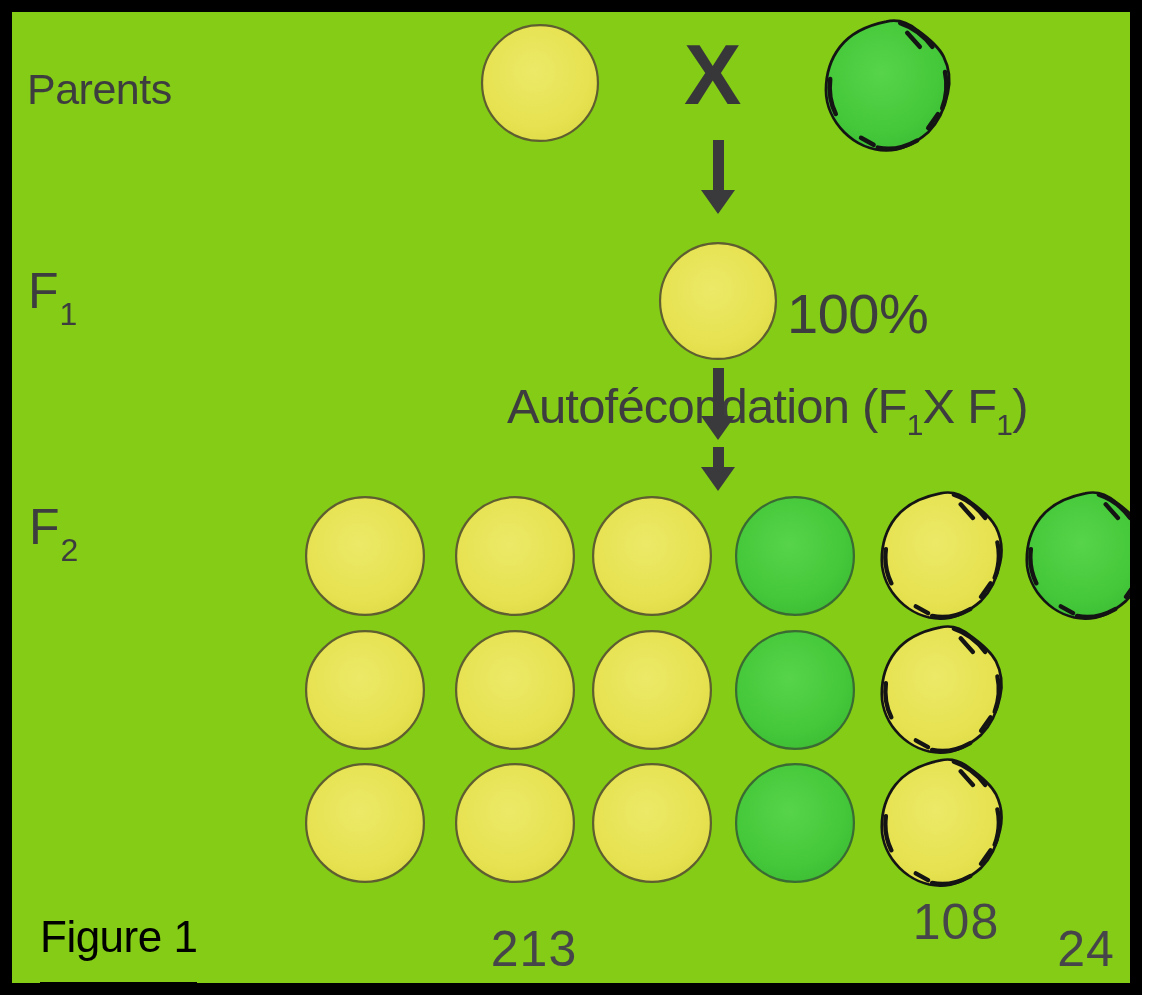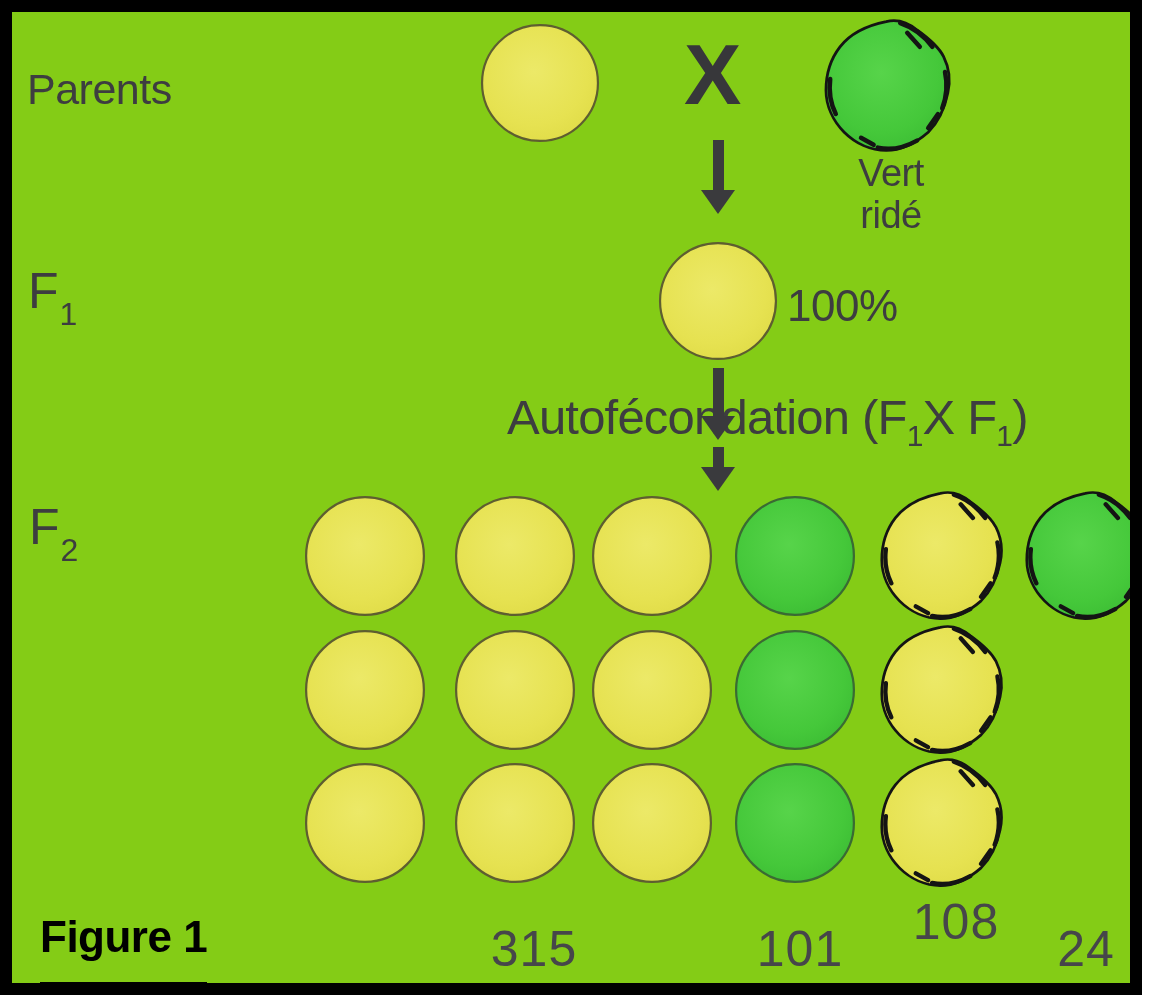--- a/index.html
+++ b/index.html
@@ -18,30 +18,30 @@
     position:absolute;transform:translateX(-50%);text-align:center;
     font-size:38px;line-height:42px;letter-spacing:-0.5px;
   }
   .cross-x{
     position:absolute;font-size:86px;line-height:86px;font-weight:600;
     color:#37373a;letter-spacing:0;
   }
   .arrow{position:absolute;width:34px;display:flex;flex-direction:column;align-items:center;z-index:2;}
   .arrow .shaft{width:11px;background:#3a3a3d;}
   .arrow .head{width:0;height:0;border-left:17px solid transparent;border-right:17px solid transparent;border-top:24px solid #3a3a3d;}
-  .percent{position:absolute;font-size:44px;letter-spacing:-0.5px;}
+  .percent{position:absolute;font-size:56px;letter-spacing:-0.5px;}
   .selfcross{
     position:absolute;font-size:49px;white-space:nowrap;letter-spacing:-0.8px;z-index:1;
   }
   .selfcross .sub{font-size:30px;position:relative;top:12px;}
   .count{
     position:absolute;transform:translateX(-50%);font-size:50px;color:#46464a;letter-spacing:1px;
   }
   .figure-label{
-    position:absolute;font-size:44px;font-weight:700;color:#000;
+    position:absolute;font-size:44px;font-weight:400;color:#000;
     border-bottom:4px solid #000;padding-bottom:20px;letter-spacing:-0.5px;
   }
 </style>
 </head>
 <body>
 
 <svg width="0" height="0" style="position:absolute" aria-hidden="true">
   <defs>
     <radialGradient id="gradY" cx="45%" cy="40%" r="68%">
       <stop id="gy0" offset="0%" stop-color="#ece968"></stop>
@@ -75,42 +75,38 @@
     <div class="shaft" style="height:50px;"></div>
     <div class="head"></div>
   </div>
 
   <div class="pea" style="left:819px;top:16px;width:140px;height:140px;">
       <svg viewBox="0 0 100 100">
         <path d="M48,4 C56,2 64,5 70,10 C77,15 85,21 89,29 C93,37 94,46 92,55 C90,65 86,75 78,83 C70,90 59,96 48,96 C37,96 26,91 18,83 C10,75 5,64 5,53 C5,42 8,31 15,22 C22,13 33,7 48,4 Z" fill="url(#gradG)" stroke="#141414" stroke-width="2" stroke-linejoin="round"></path>
         <path d="M58,5 C67,8 75,14 81,22 M90,40 C92,49 91,58 88,66 M70,89 C61,94 51,96 42,94 M8,45 C7,53 8,62 12,70 M63,12 L72,22 M30,87 L39,92 M85,70 L78,80" fill="none" stroke="#141414" stroke-width="3.2" stroke-linecap="round"></path>
       </svg>
     </div>
-  <div class="pea-caption" style="left:891px;top:152px;">
-    <div>Vert</div>
-    <div>ridé</div>
-  </div>
 
   <div class="abs gen-label" style="left:28px;top:266px;text-align:center;">
     <span>F</span><sub>1</sub>
   </div>
 
   <div class="pea" style="left:657px;top:240px;width:122px;height:122px;">
       <svg viewBox="0 0 100 100">
         <circle cx="50" cy="50" r="47.5" fill="url(#gradY)" stroke="#5e5e30" stroke-width="1.8"></circle>
       </svg>
     </div>
   <div class="percent" style="left:787px;top:281px;">100%</div>
 
   <div class="arrow" style="left:701px;top:368px;">
     <div class="shaft" style="height:48px;"></div>
     <div class="head"></div>
   </div>
 
-  <div class="selfcross" style="left:507px;top:389px;">
+  <div class="selfcross" style="left:507px;top:378px;">
     <span>Autofécondation (F</span><span class="sub">1</span><span>X F</span><span class="sub">1</span><span>)</span>
   </div>
 
   <div class="arrow" style="left:701px;top:447px;">
     <div class="shaft" style="height:20px;"></div>
     <div class="head"></div>
   </div>
 
   <div class="abs gen-label" style="left:29px;top:502px;">
     <span>F</span><sub>2</sub>
@@ -196,19 +192,18 @@
         </svg>
       </div>
       <div class="pea" style="left: 875px; top: 755px; width: 136px; height: 136px;">
         <svg viewBox="0 0 100 100">
           <path d="M48,4 C56,2 64,5 70,10 C77,15 85,21 89,29 C93,37 94,46 92,55 C90,65 86,75 78,83 C70,90 59,96 48,96 C37,96 26,91 18,83 C10,75 5,64 5,53 C5,42 8,31 15,22 C22,13 33,7 48,4 Z" fill="url(#gradY)" stroke="#141414" stroke-width="2" stroke-linejoin="round"></path>
           <path d="M58,5 C67,8 75,14 81,22 M90,40 C92,49 91,58 88,66 M70,89 C61,94 51,96 42,94 M8,45 C7,53 8,62 12,70 M63,12 L72,22 M30,87 L39,92 M85,70 L78,80" fill="none" stroke="#141414" stroke-width="3.2" stroke-linecap="round"></path>
         </svg>
       </div>
     </div>
 
-  <div class="count" style="left:534px;top:920px;">315</div>
-  <div class="count" style="left:800px;top:920px;">101</div>
+  <div class="count" style="left:534px;top:920px;">213</div>
   <div class="count" style="left:956px;top:893px;">108</div>
   <div class="count" style="left:1086px;top:920px;">24</div>
 
   <div class="figure-label" style="left:40px;top:912px;">Figure 1</div>
 </div>
 
 </body></html>

